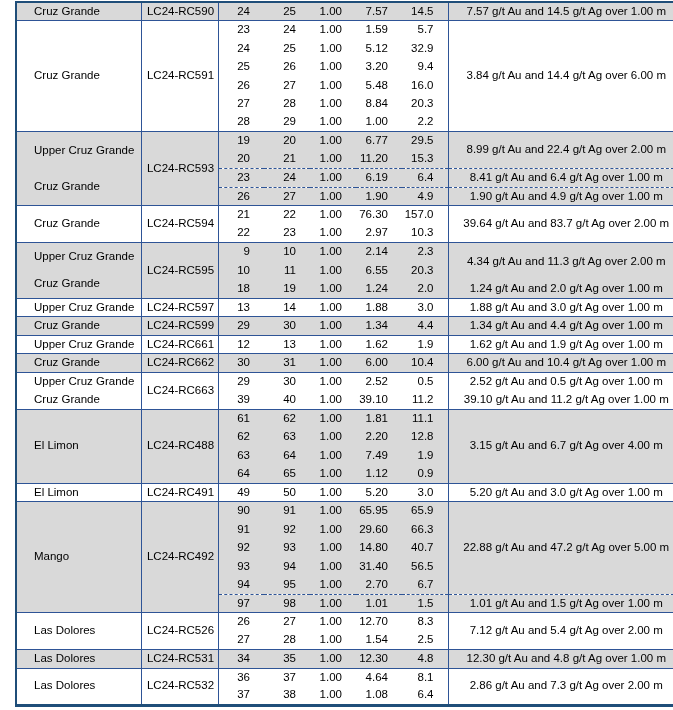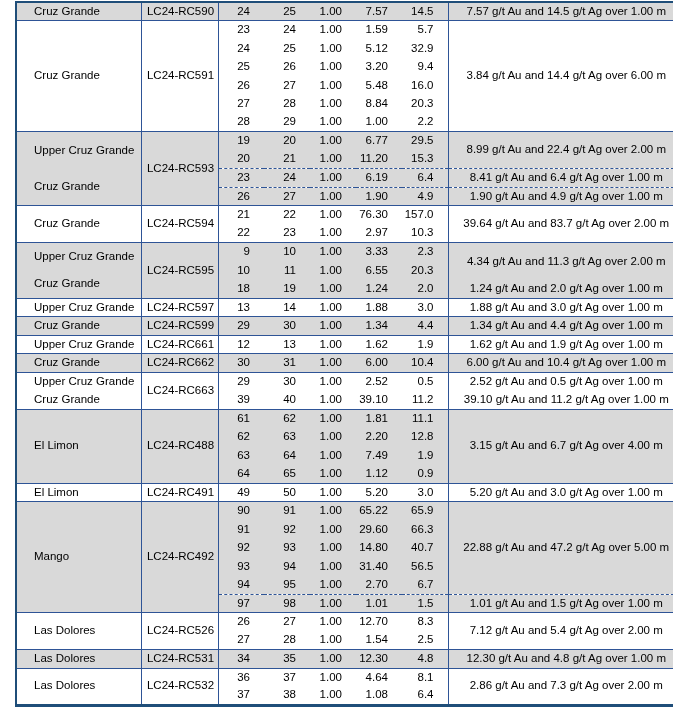--- a/index.html
+++ b/index.html
@@ -206,21 +206,21 @@
           <td class="zone" rowspan="3">
             <div class="zone-wrap multi" style="height: 53.5px;">
               <div>Upper Cruz Grande</div>
               <div>Cruz Grande</div>
             </div>
           </td>
           <td class="hole" rowspan="3">LC24-RC595</td>
           <td class="num">9</td>
           <td class="num">10</td>
           <td class="num">1.00</td>
-          <td class="num">3.33</td>
+          <td class="num">2.14</td>
           <td class="num ag">2.3</td>
           <td class="summary" rowspan="2">4.34 g/t Au and 11.3 g/t Ag over 2.00 m</td>
         </tr>
         <tr class="shaded">
           <td class="num">10</td>
           <td class="num">11</td>
           <td class="num">1.00</td>
           <td class="num">6.55</td>
           <td class="num ag">20.3</td>
         </tr>
@@ -363,21 +363,21 @@
         <tr class="shaded section-start">
           <td class="zone" rowspan="6">
             <div class="zone-wrap single" style="height: 98px; border-radius: 16px;">
               <div>Mango</div>
             </div>
           </td>
           <td class="hole" rowspan="6">LC24-RC492</td>
           <td class="num">90</td>
           <td class="num">91</td>
           <td class="num">1.00</td>
-          <td class="num">65.22</td>
+          <td class="num">65.95</td>
           <td class="num ag">65.9</td>
           <td class="summary" rowspan="5">22.88 g/t Au and 47.2 g/t Ag over 5.00 m</td>
         </tr>
         <tr class="shaded">
           <td class="num">91</td>
           <td class="num">92</td>
           <td class="num">1.00</td>
           <td class="num">29.60</td>
           <td class="num ag">66.3</td>
         </tr>

